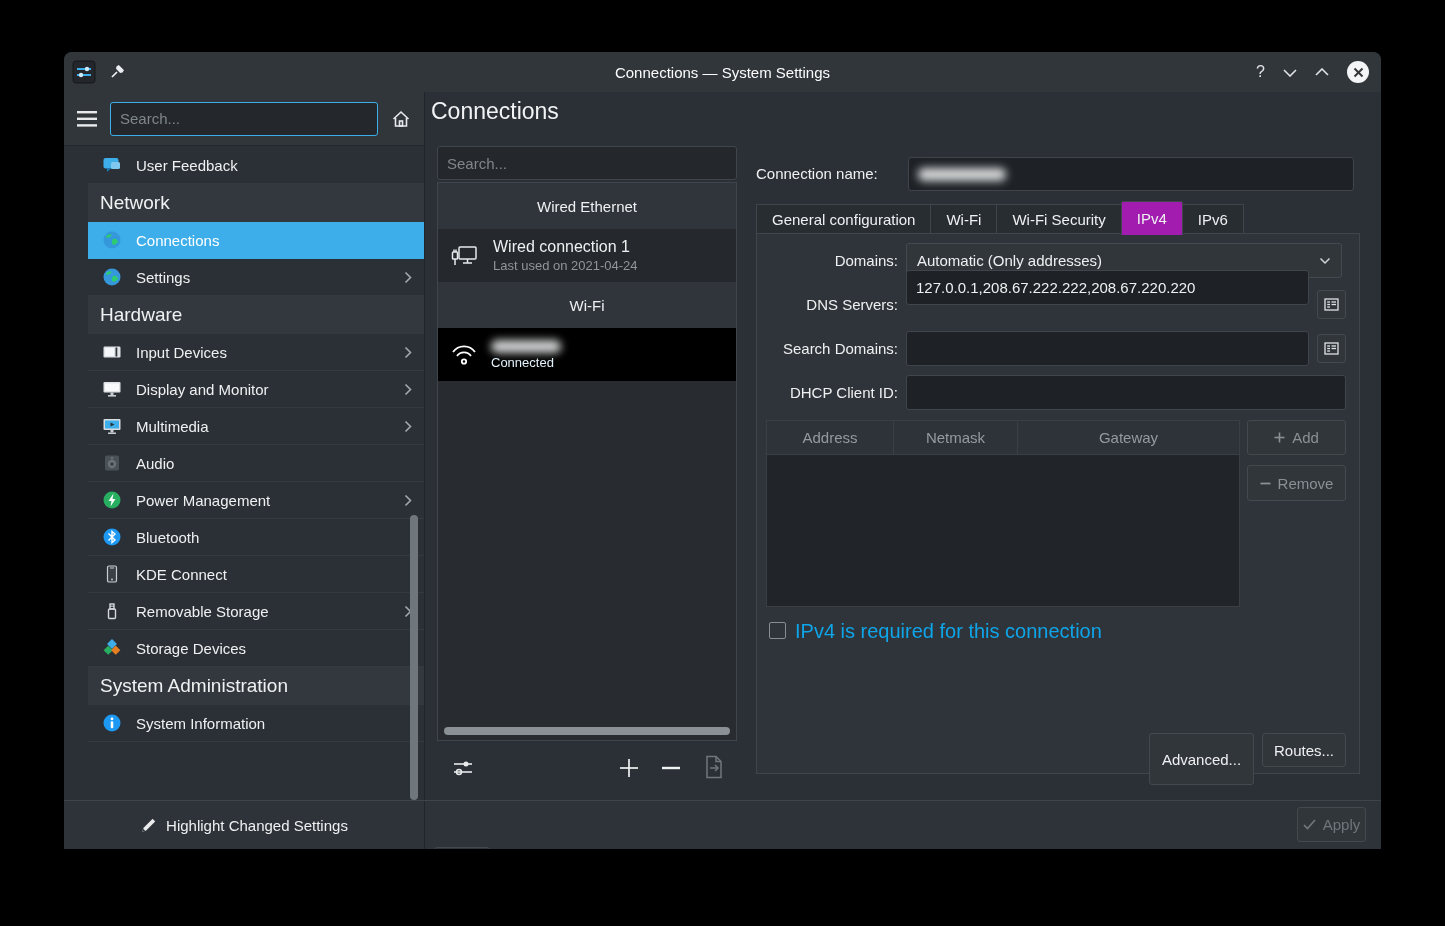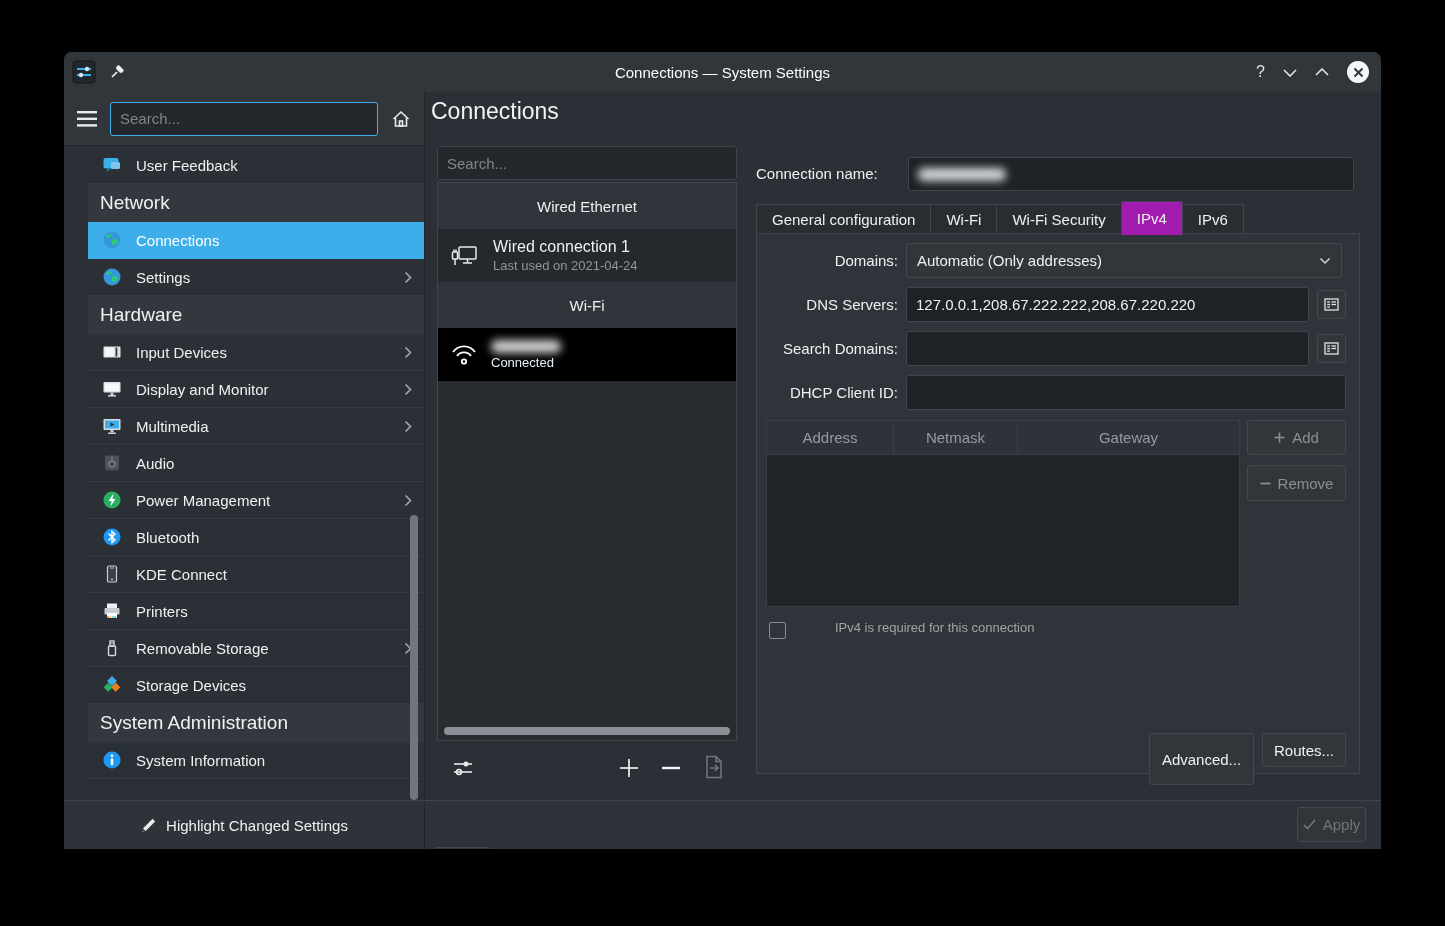--- a/index.html
+++ b/index.html
@@ -88,21 +88,21 @@
   .tbl-th { display:flex; align-items:center; justify-content:center; font-size:15px; color:#949aa0; border-right:1px solid #3a3f44; }
   .tbl-th:last-child { border-right:none; }
 
   .btn { background:#31363b; border:1px solid #44494f; border-radius:3px; color:#eff0f1; font-size:15px;
          display:flex; align-items:center; justify-content:center; gap:7px; }
   .btn.dim { color:#8a9095; }
   .btn.disabled { color:#70767c; }
 
   .checkbox { position:absolute; left:12px; top:388px; width:17px; height:17px; border:1px solid #878d92;
               border-radius:2px; background:transparent; }
-  .chk-label { position:absolute; left:38px; top:386px; font-size:13px; color:#a3a3a3;margin-left:40px; }
+  .chk-label { position:absolute; left:38px; top:386px; font-size:20px; color:#0ea5e9; }
 
   svg { display:block; }
 </style>
 </head>
 <body>
 
 <div class="stage">
   <div class="window">
 
     <div class="titlebar">
@@ -303,34 +303,20 @@
             <span class="sb-icon">
                 <svg width="20" height="20" viewBox="0 0 20 20">
                   <rect x="5.5" y="2" width="9" height="16" rx="1.6" fill="#3a4045" stroke="#c8cdd1" stroke-width="1.2"></rect>
                   <circle cx="10" cy="15.5" r="0.9" fill="#c8cdd1"></circle>
                   <rect x="8" y="3.5" width="4" height="1" fill="#c8cdd1"></rect>
                 </svg>
               </span>
             <span>KDE Connect</span>
           </div>
 
-          <div class="sb-row">
-            <span class="sb-icon">
-                <svg width="20" height="20" viewBox="0 0 20 20">
-                  <rect x="5" y="2.5" width="10" height="5" fill="#eceff1"></rect>
-                  <rect x="2.5" y="7" width="15" height="6.5" rx="1" fill="#c7cdd2"></rect>
-                  <rect x="5" y="12" width="10" height="5" fill="#ffffff"></rect>
-                  <rect x="5" y="15.5" width="2" height="1.2" fill="#e74c3c"></rect>
-                  <rect x="7.4" y="15.5" width="2" height="1.2" fill="#f1c40f"></rect>
-                  <rect x="9.8" y="15.5" width="2" height="1.2" fill="#2ecc71"></rect>
-                  <rect x="12.2" y="15.5" width="2" height="1.2" fill="#3498db"></rect>
-                </svg>
-              </span>
-            <span>Printers</span>
-          </div>
 
           <div class="sb-row">
             <span class="sb-icon">
                 <svg width="20" height="20" viewBox="0 0 20 20" fill="none" stroke="#d4d8db" stroke-width="1.4">
                   <rect x="6.5" y="8" width="7" height="9.5" rx="1"></rect>
                   <rect x="8" y="3" width="4" height="5"></rect>
                   <line x1="9" y1="4.5" x2="9" y2="6"></line>
                   <line x1="11" y1="4.5" x2="11" y2="6"></line>
                 </svg>
               </span>
@@ -461,21 +447,21 @@
         <div class="combo" style="top:9px;">
           <span>Automatic (Only addresses)</span>
           <span class="chev">
             <svg width="12" height="8" viewBox="0 0 12 8">
                 <polyline points="1.5,1.5 6,6 10.5,1.5" fill="none" stroke="#cfd4d8" stroke-width="1.5"></polyline>
               </svg>
           </span>
         </div>
 
         <div class="f-label" style="top:53px;">DNS Servers:</div>
-        <input class="field f-input" style="top: 53px; width: 403px;" value="127.0.0.1,208.67.222.222,208.67.220.220">
+        <input class="field f-input" style="top: 36px; width: 403px;" value="127.0.0.1,208.67.222.222,208.67.220.220">
         <span class="side-btn" style="top:56px;">
           <svg width="15" height="13" viewBox="0 0 15 13" fill="none" stroke="#dfe3e7" stroke-width="1.3">
               <rect x="1" y="1" width="13" height="11"></rect>
               <line x1="3.2" y1="4" x2="6" y2="4"></line>
               <line x1="7.5" y1="4" x2="12" y2="4"></line>
               <line x1="3.2" y1="6.5" x2="6" y2="6.5"></line>
               <line x1="7.5" y1="6.5" x2="12" y2="6.5"></line>
               <line x1="3.2" y1="9" x2="6" y2="9"></line>
             </svg>
         </span>

